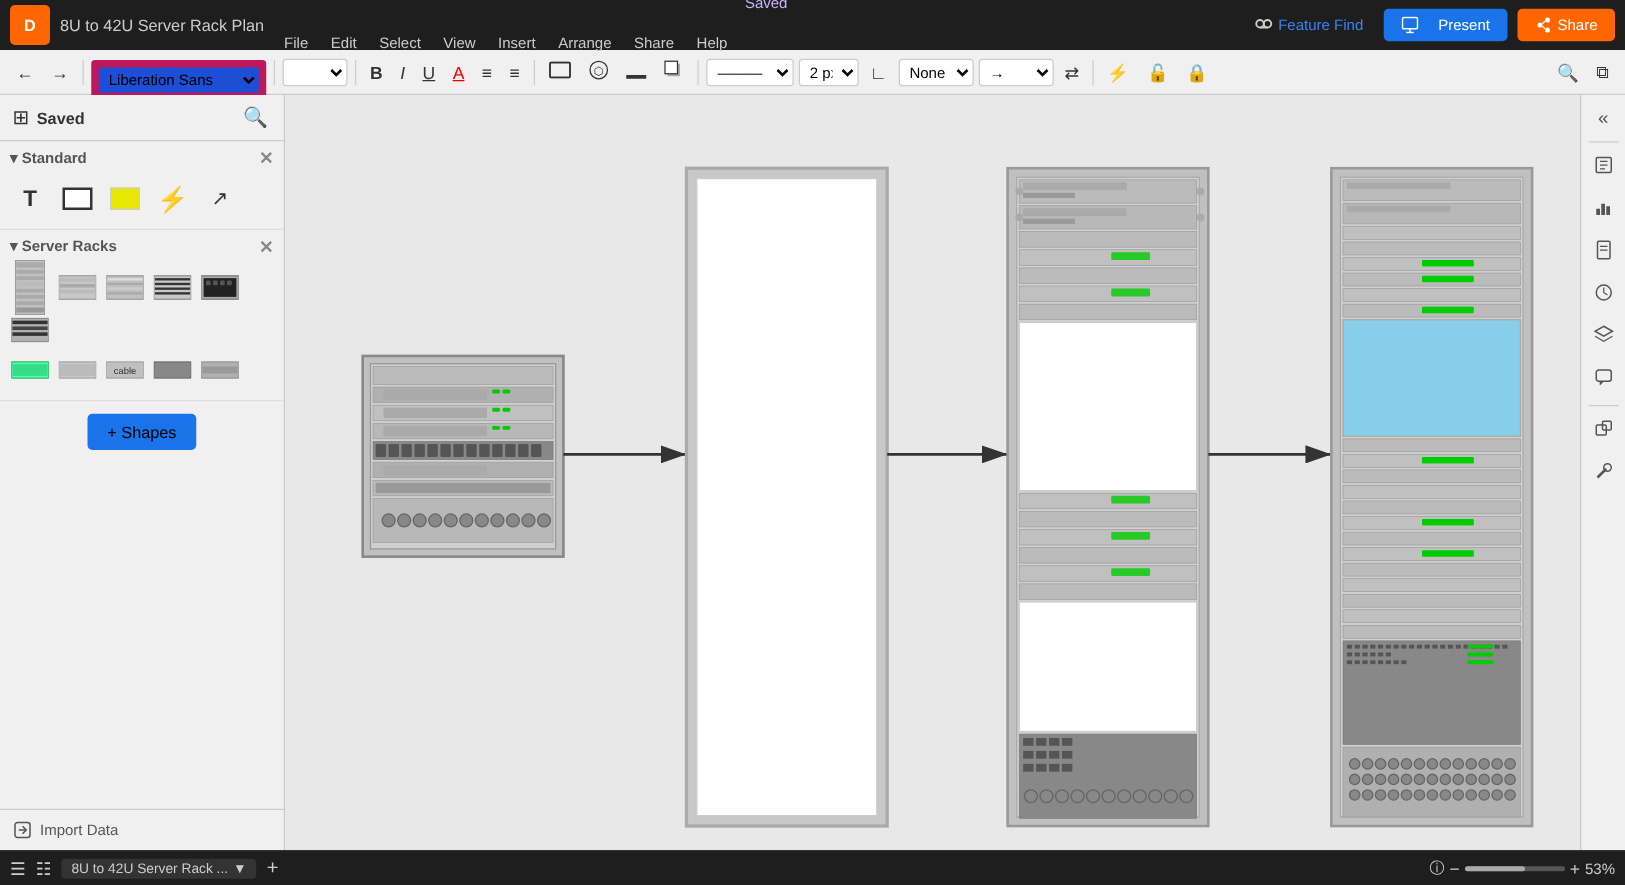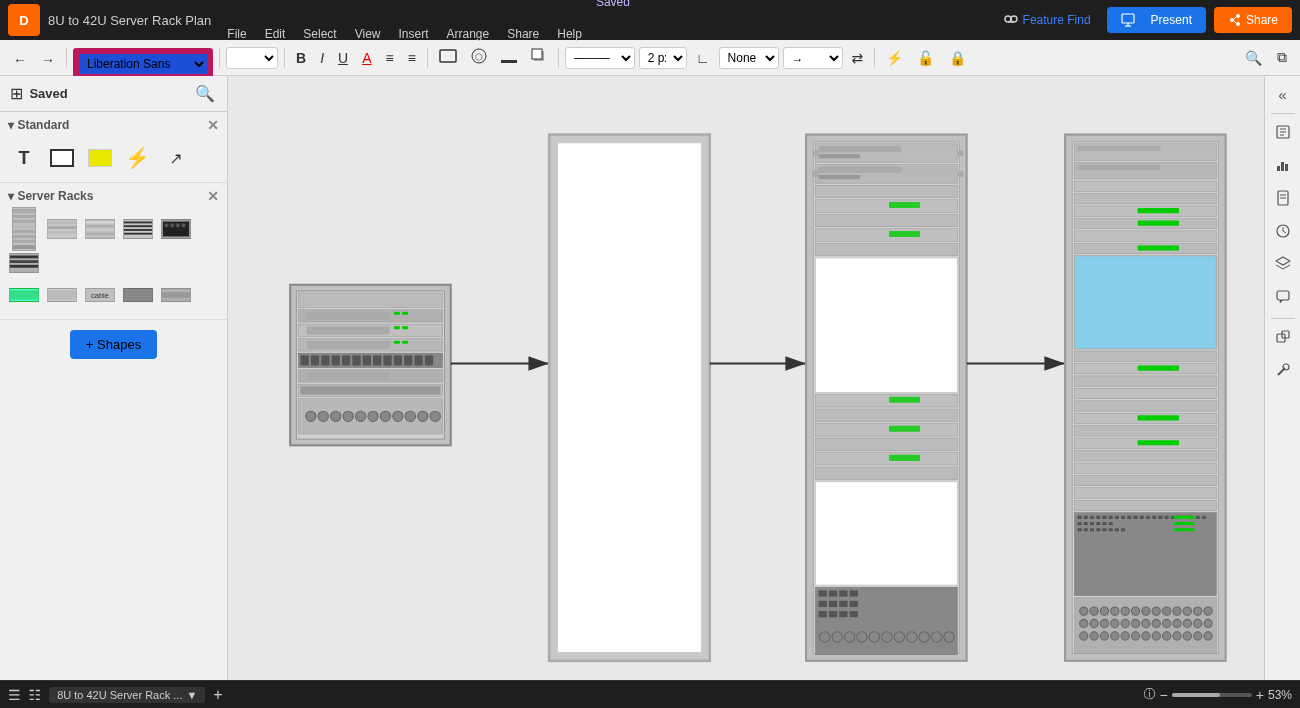--- a/index.html
+++ b/index.html
@@ -334,20 +334,28 @@
               <rect x="0" y="0" width="32" height="14" fill="#b0b0b0" stroke="#888" stroke-width="1"></rect>
               <rect x="1" y="4" width="30" height="6" fill="#999"></rect>
             </svg>
           </div>
         </div>
       </div>
     </div>
 
     <button class="add-shapes-btn">+ Shapes</button>
 
+    <div id="import-data">
+      <svg width="16" height="16" viewBox="0 0 16 16">
+        <rect x="2" y="2" width="12" height="12" rx="2" fill="none" stroke="#555" stroke-width="1.2"></rect>
+        <line x1="5" y1="8" x2="11" y2="8" stroke="#555" stroke-width="1.2"></line>
+        <polyline points="8,5 11,8 8,11" fill="none" stroke="#555" stroke-width="1.2"></polyline>
+      </svg>
+      <span>Import Data</span>
+    </div>
   </div>
 
   <div id="canvas">
     <div id="canvas-scroll">
 
       <svg id="diagram-svg" viewBox="0 0 1000 580" preserveAspectRatio="xMidYMid meet">
 
         <rect width="1000" height="580" fill="#e8e8e8"></rect>
 
         <g transform="translate(60, 200)">

